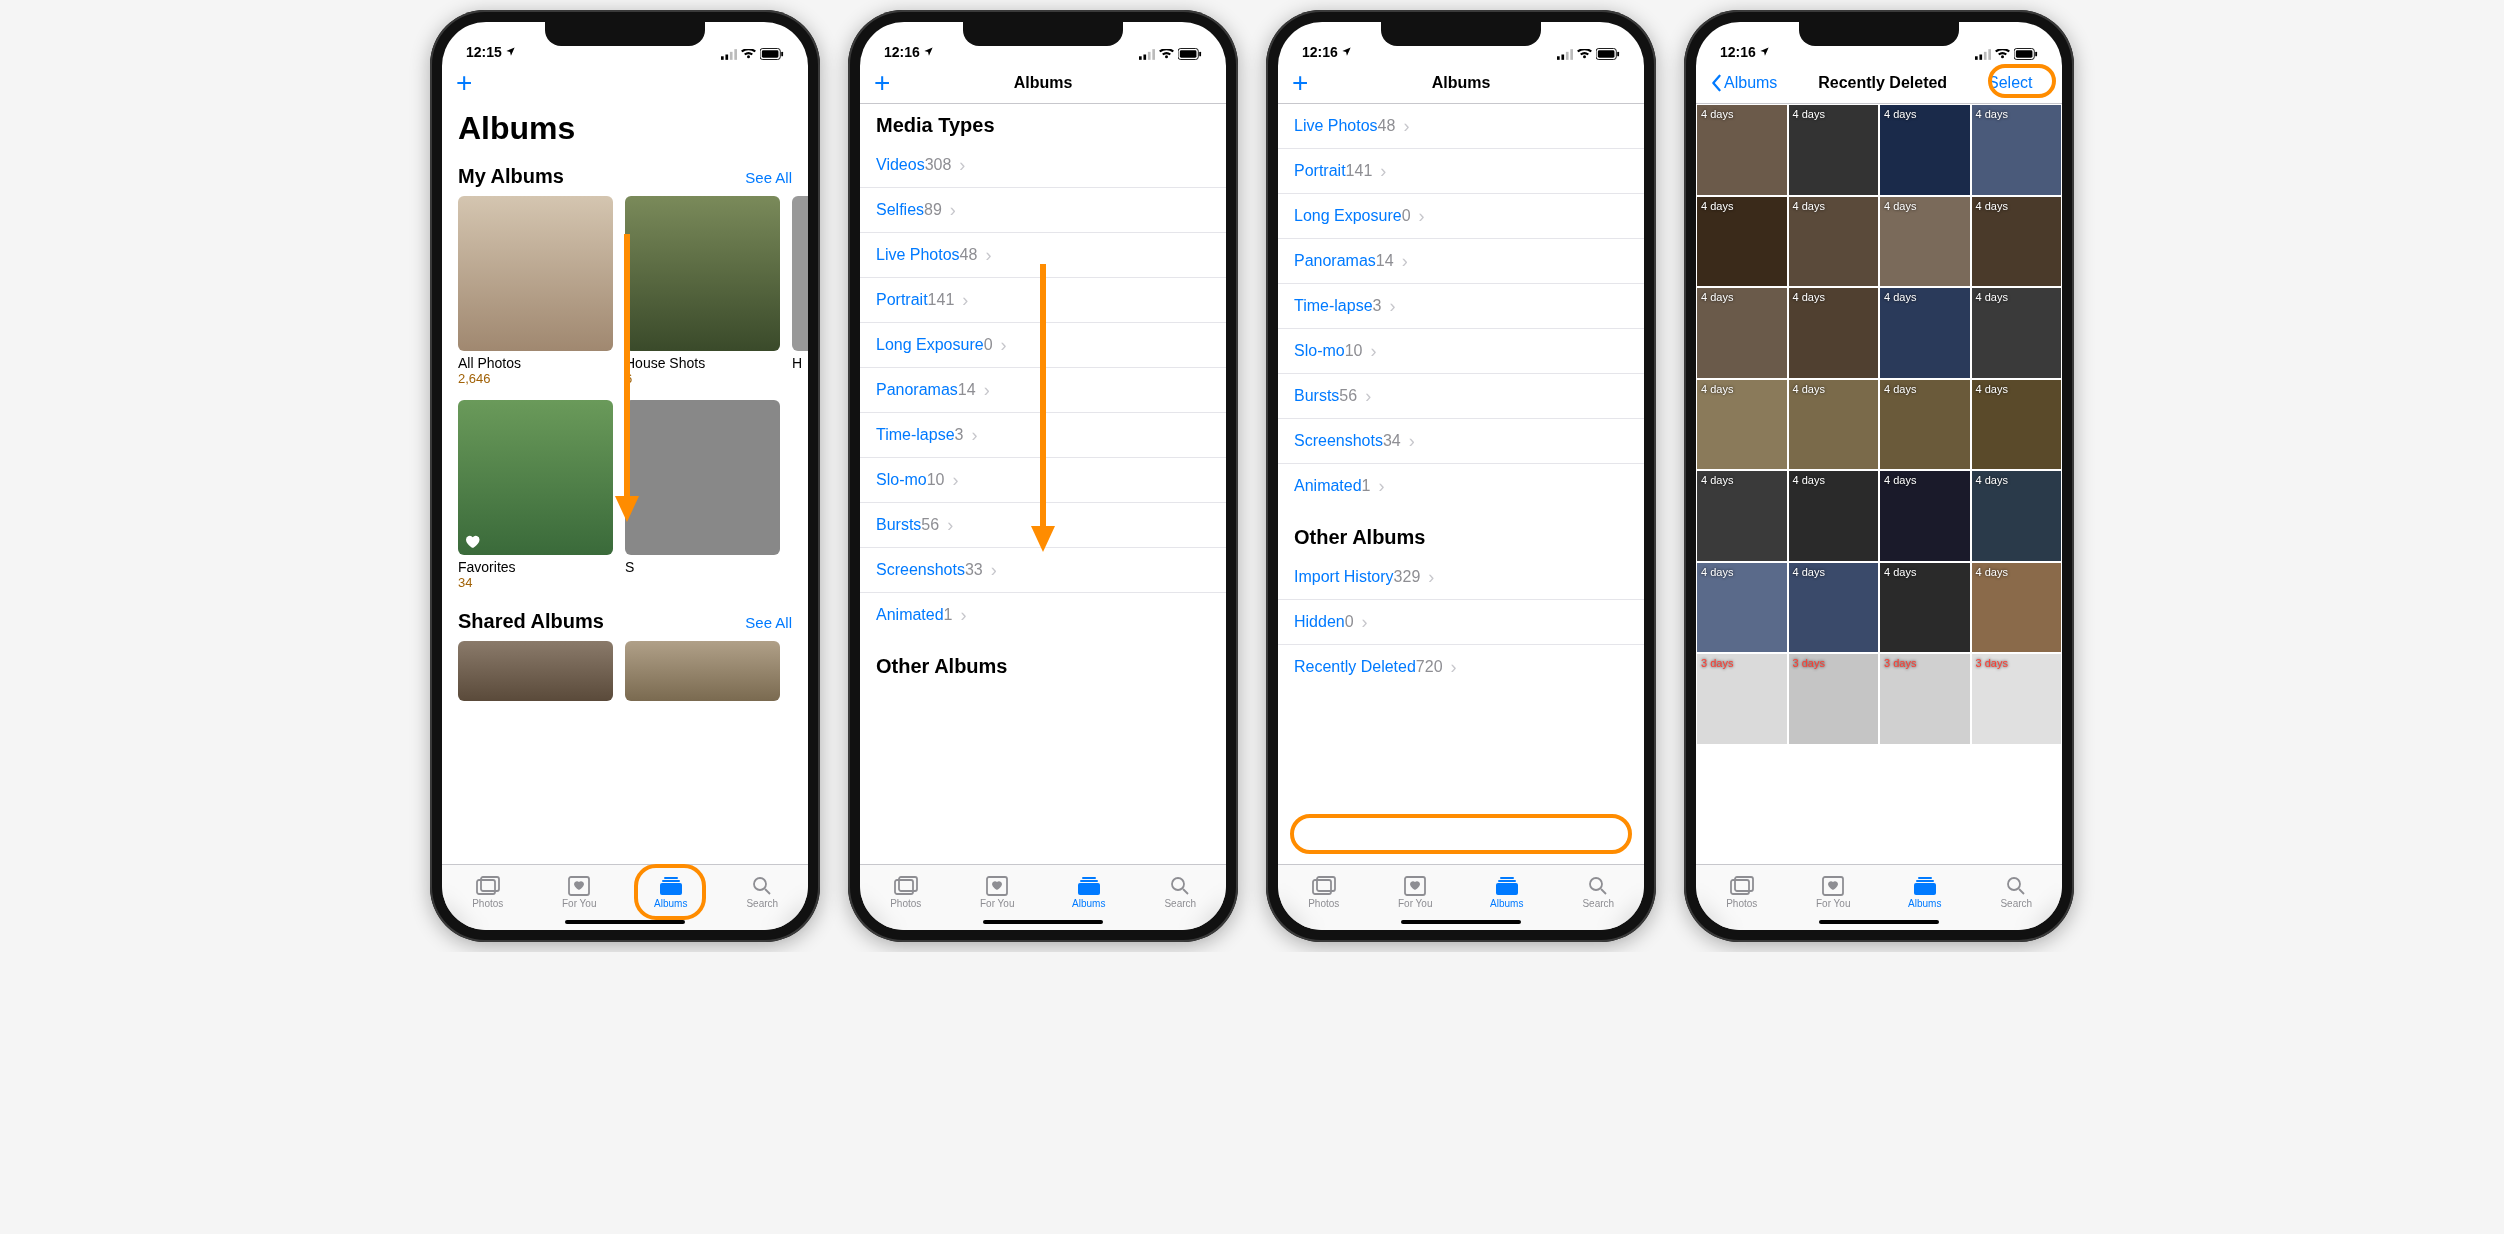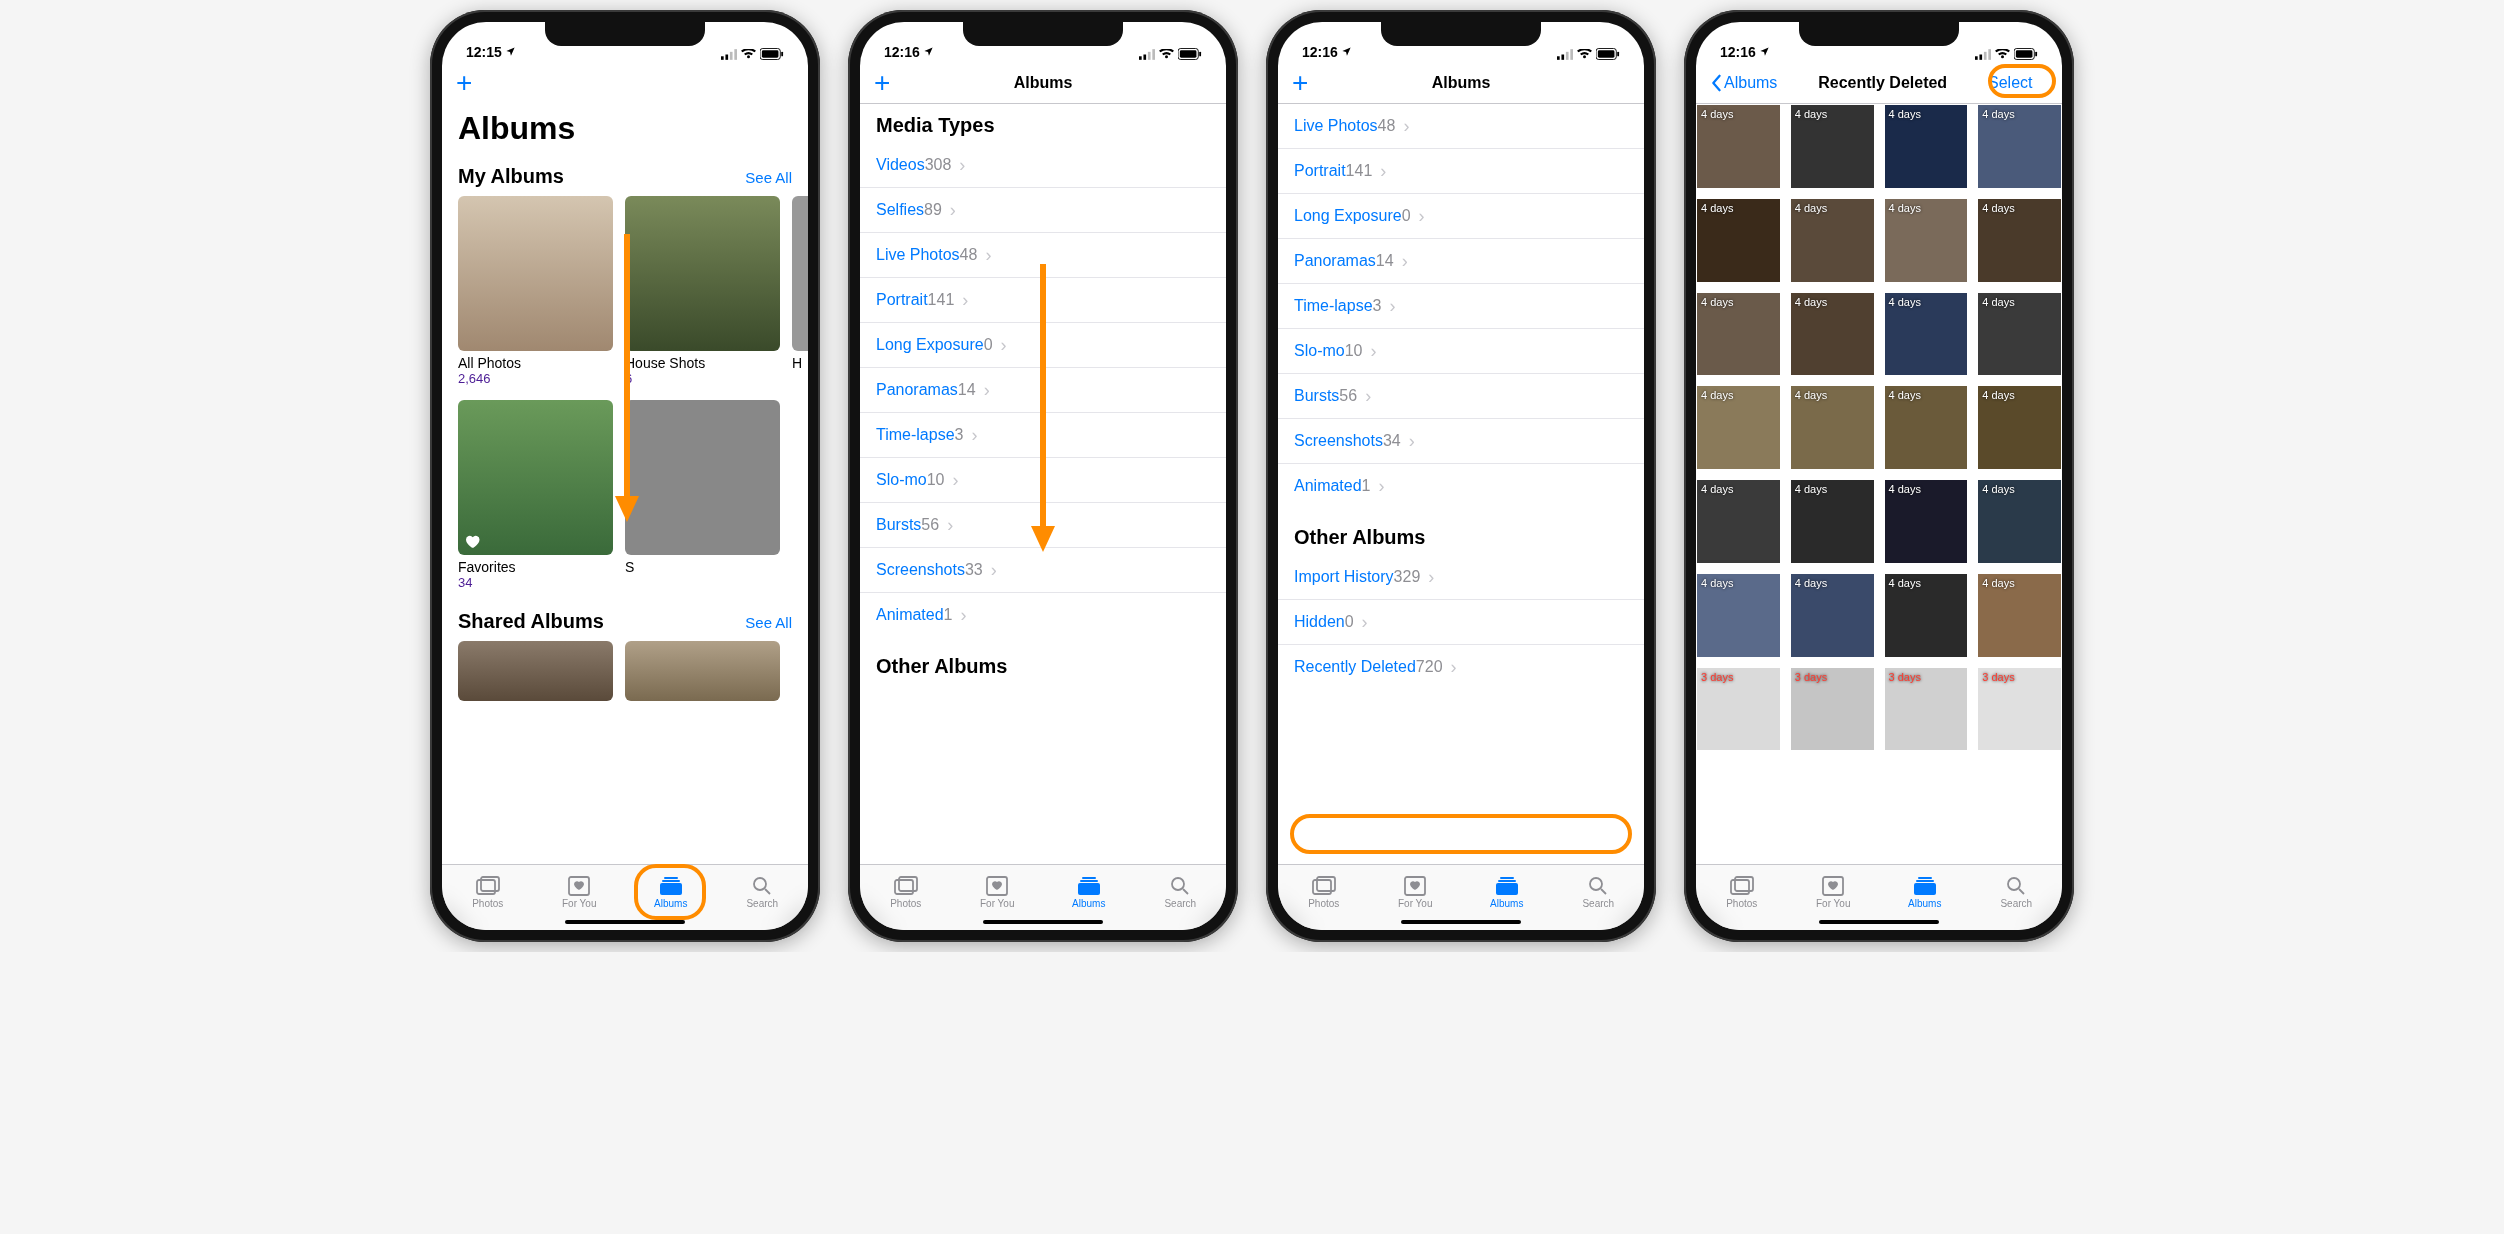--- a/index.html
+++ b/index.html
@@ -76,21 +76,21 @@
   }
   .see-all { color:#007aff; font-size:15px; font-weight:400; cursor:pointer;}
   .section-header.list-hdr { font-size:20px; font-weight:700; padding:18px 16px 6px;}
   .album-row { display:flex; gap:12px; padding:0 16px; overflow:hidden;}
   .album-card { width: 155px; flex-shrink:0;}
   .album-thumb {
     width:155px; height:155px; border-radius:6px; background:#888;
     display:flex; align-items:flex-end; padding:5px;
   }
   .album-name { font-size:14px; padding-top:4px; color:#000;}
-  .album-count { font-size:13px; color:#4c1d95;}
+  .album-count { font-size:13px; color:#a16207;}
   .heart { width:18px;height:18px; }
   .list-row {
     display:flex; align-items:center; justify-content:flex-start;
     padding: 11.5px 16px; border-bottom:0.5px solid #e5e5ea; cursor:pointer;
   }
   .list-row:last-child{border-bottom:none;}
   .list-label { color:#007aff; font-size:16px;}
   .list-trail { display:flex; align-items:center; gap:8px;}
   .list-count { color:#8e8e93; font-size:16px;}
   .chev { color:#c7c7cc; font-size:18px;}
@@ -108,21 +108,21 @@
     width:120px; height:4px; background:#000; border-radius:3px;
   }
   .annotation-circle {
     position:absolute; border:4px solid #ff8c00; border-radius:22px;
     pointer-events:none;
   }
   .arrow-down {
     position:absolute; left:50%; transform:translateX(-50%);
     pointer-events:none;
   }
-  .thumb-grid { padding: 1px; display:grid; grid-template-columns:repeat(4,1fr); gap:11px;}
+  .thumb-grid { padding: 1px; display:grid; grid-template-columns:repeat(4,1fr); gap:2px;}
   .gthumb { aspect-ratio:1/1; position:relative; background:#777;}
   .gthumb .lbl {
     position:absolute; top:3px; left:4px; font-size:11px; color:#fff;
     text-shadow:0 0 3px rgba(0,0,0,0.8);
   }
   .gthumb .lbl.red { color:#ff3b30; }
   .shared-row { display:flex; gap:12px; padding:0 16px;}
   .shared-thumb{ width:155px; height:60px; border-radius:6px; background:#aaa;}
 </style>
 </head>

